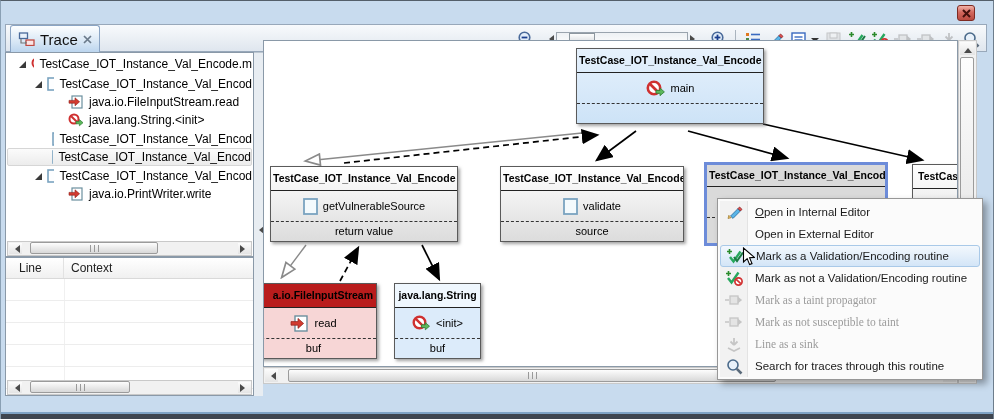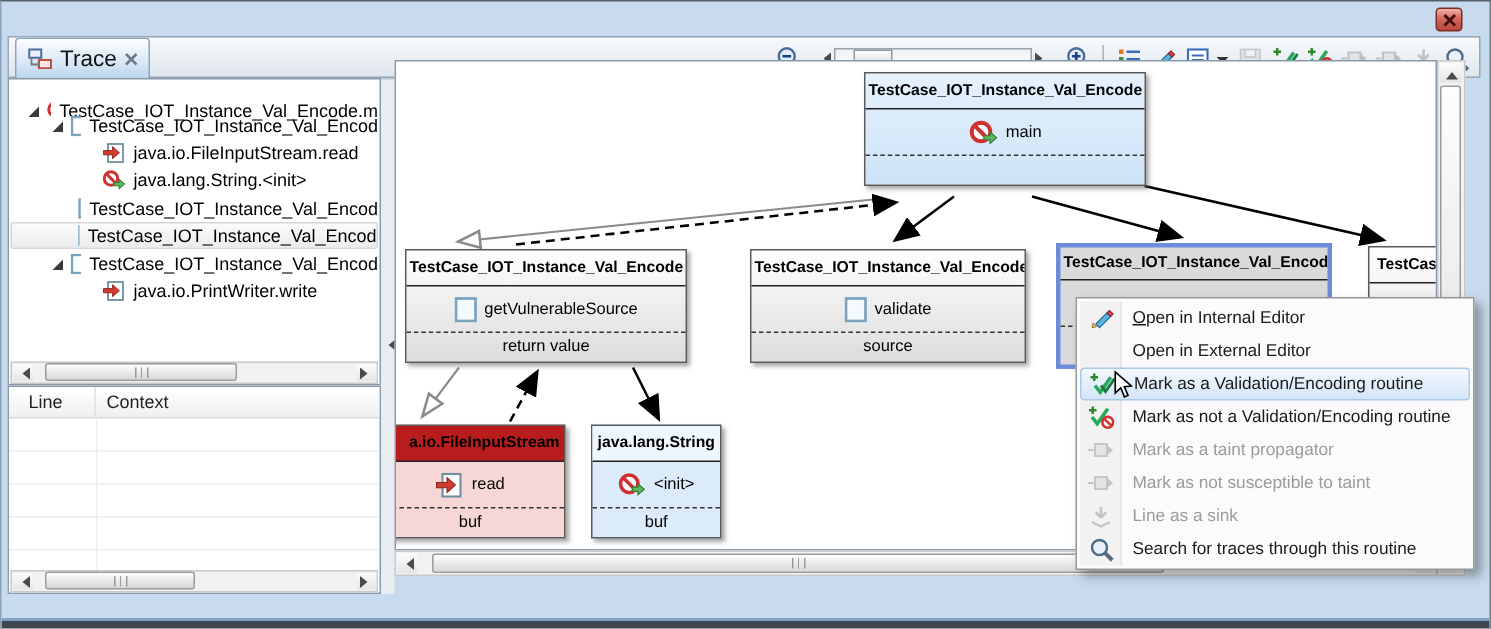--- a/index.html
+++ b/index.html
@@ -82,21 +82,21 @@
   .node.nsel{border:3px solid #6d8cd9;background:#dadada;box-shadow:none;}
   .node.nsel .node-title{height:22px;line-height:21px;}
 
   
   .menu{position:absolute;left:716px;top:197px;width:266px;background:#fbfbfb;border:1px solid #979797;
         box-shadow:4px 4px 7px rgba(0,0,0,.35);padding:2px;z-index:50;}
   .menu::before{content:"";position:absolute;left:2px;top:2px;bottom:2px;width:27px;background:#f2f2f2;border-right:1px solid #e3e3e3;}
   .mitem{position:relative;height:22px;display:flex;align-items:center;font-size:11.5px;color:#1a1a1a;padding:0 3px;}
   .mitem .mi-ic{width:22px;flex:0 0 22px;display:flex;align-items:center;justify-content:center;margin-right:10px;}
   .mitem.hl{background:linear-gradient(#f3f8fd,#d3e5f7);border:1px solid #a9c9e8;border-radius:3px;height:22px;}
-  .mitem.dis{color:#9b9b9b;}
+  .mitem.dis{color:#9b9b9b;font-family:Liberation Serif, serif;}
   .mitem.dis .mi-ic{opacity:.5;filter:grayscale(1);}
   .mnemonic{display:inline-block;text-align:right;}
   .mnemonic::first-letter{text-decoration:underline;}
 
   .cursor{position:absolute;left:741px;top:246px;z-index:60;}
   svg{display:block;}
 </style>
 </head>
 <body>
 
@@ -219,21 +219,21 @@
       <div class="tbtn">
         <svg width="17" height="17">
           <circle cx="7" cy="7" r="5" fill="#e8f1fa" stroke="#4a6a8a" stroke-width="1.6"></circle>
           <line x1="10.8" y1="10.8" x2="15.5" y2="15.5" stroke="#5a6a7a" stroke-width="2.6"></line>
         </svg>
       </div>
     </div>
   </div>
 
   <div class="treepanel">
-    <div class="trow" style="top:12px">
+    <div class="trow" style="top:2px">
       <span class="sp" style="width:12px"></span>
       <span class="expander">
           <span class="exp-open"></span>
         </span>
       <span class="sp" style="width:5px"></span>
       <svg width="16" height="14">
           <circle cx="6" cy="6" r="4.5" fill="#fff" stroke="#cf3030" stroke-width="2"></circle>
           <line x1="3.2" y1="3.2" x2="8.8" y2="8.8" stroke="#cf3030" stroke-width="2"></line>
           <path d="M8 8.6 h3.4 v-2 l3.6 3.1 -3.6 3.1 v-2 H8z" fill="#5cb85c" stroke="#2f7d32" stroke-width=".7"></path>
         </svg>

